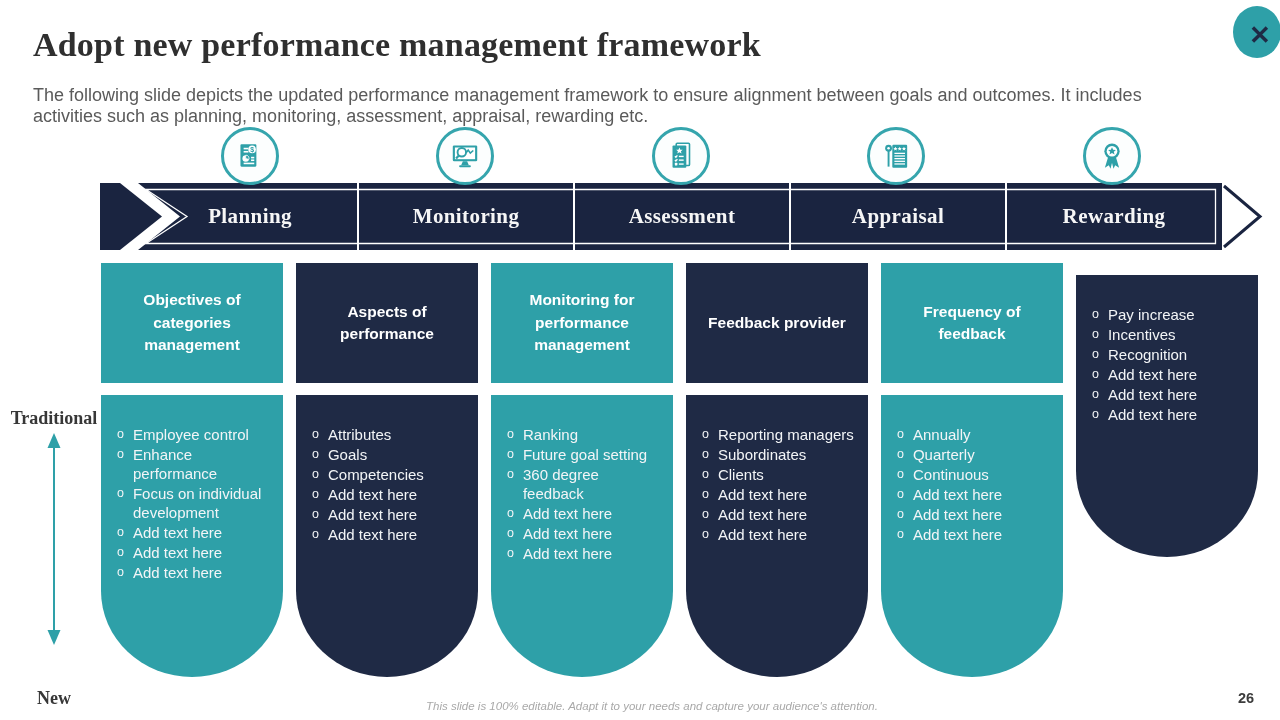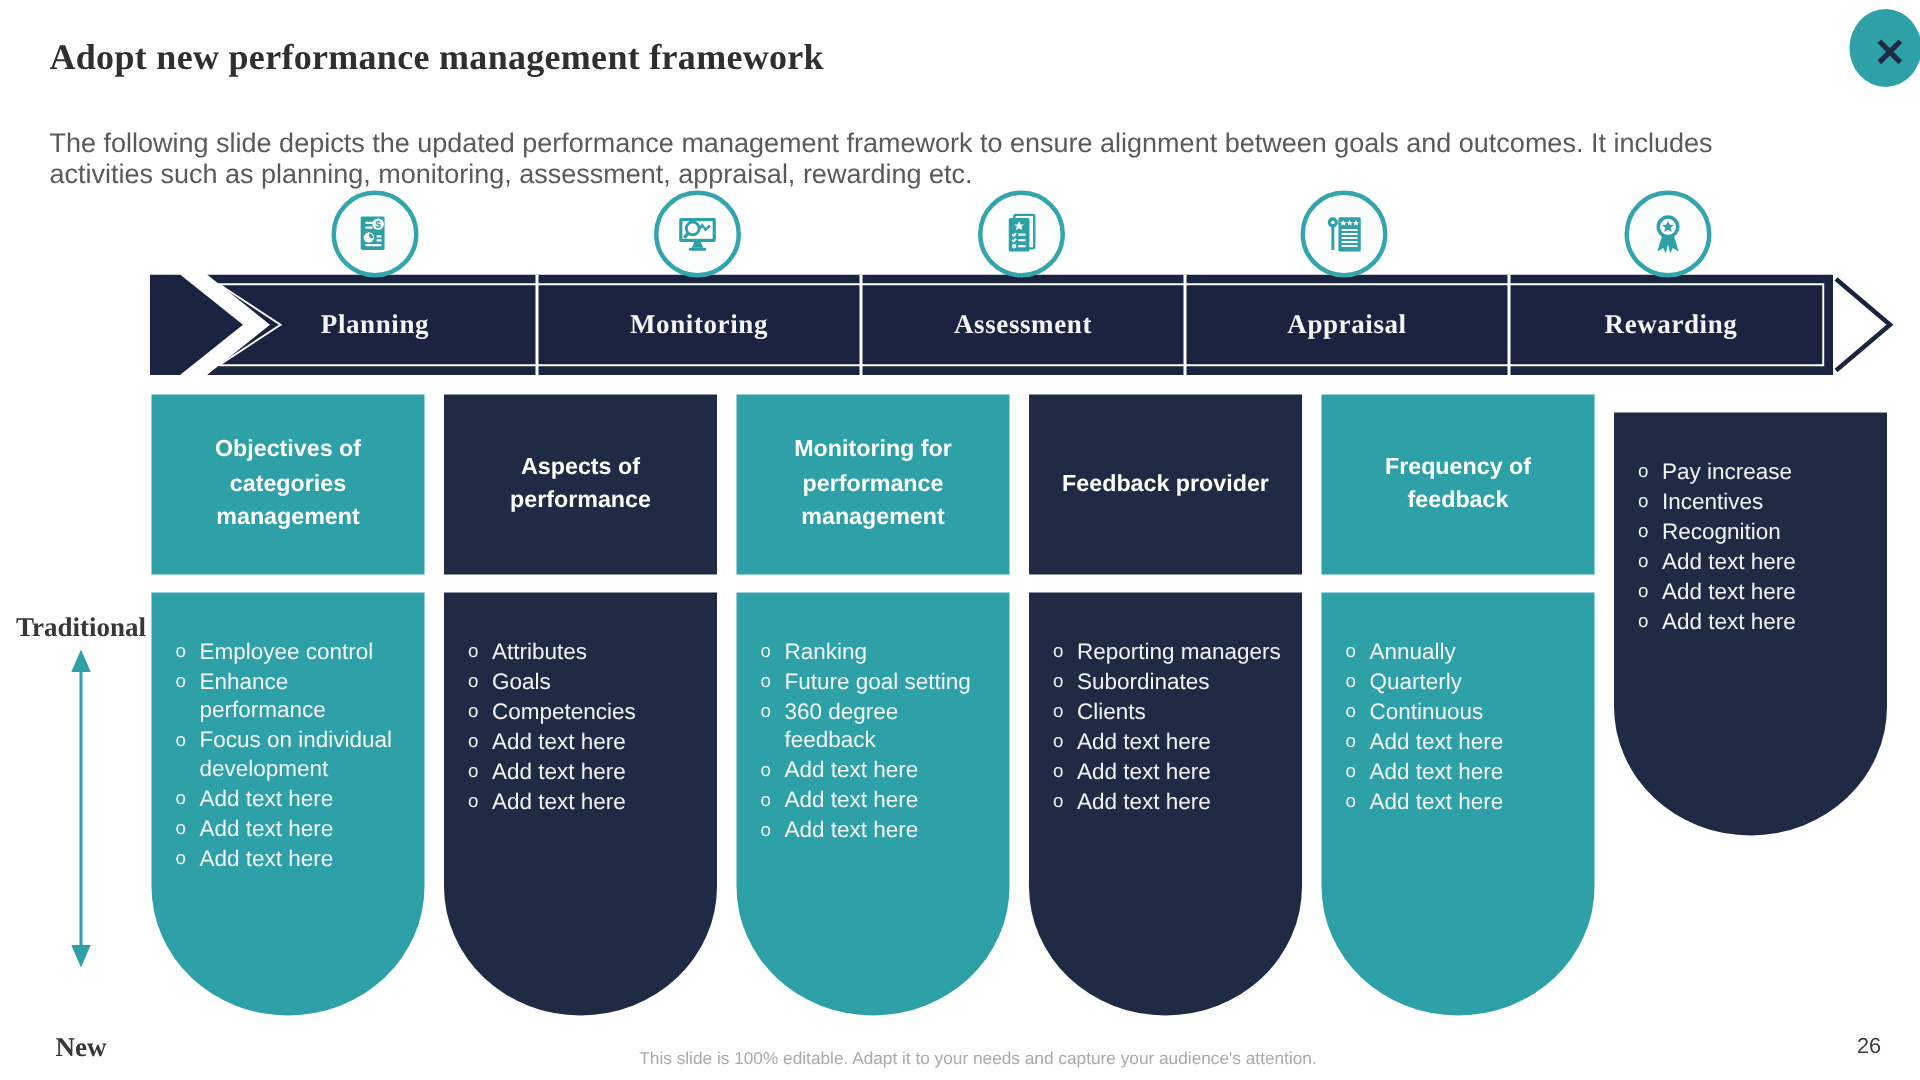--- a/index.html
+++ b/index.html
@@ -1,41 +1,41 @@
 <!DOCTYPE html>
 <html><head>
 <meta charset="utf-8">
 <style>
   html,body{margin:0;padding:0;background:#e8e8e8;}
   .slide{position:relative;width:1280px;height:720px;background:#ffffff;overflow:hidden;
          font-family:"Liberation Sans",sans-serif;}
 
   
   .title{position:absolute;left:33px;top:26px;width:900px;
-         font-family:"Liberation Serif",serif;font-weight:700;font-size:24px;
+         font-family:"Liberation Serif",serif;font-weight:700;font-size:34px;
          color:#2f2f2f;letter-spacing:.2px;}
   .subtitle{position:absolute;left:33px;top:85px;width:1180px;
             font-size:18px;color:#5a5a5a;}
   .close-btn{position:absolute;left:1233px;top:6px;width:48px;height:52px;border-radius:50%;
              background:#2ea0a8;color:#1f2a45;display:flex;align-items:flex-start;
              justify-content:flex-start;cursor:pointer;}
   .close-btn span{margin:16px 0 0 16px;font-size:26px;font-weight:700;line-height:1;}
 
   
   .stage-icon{position:absolute;top:127px;width:58px;height:58px;border-radius:50%;
               background:#fcfefe;border:3px solid #35a5ad;box-sizing:border-box;
               display:flex;align-items:center;justify-content:center;z-index:3;}
   .stage-icon svg{width:34px;height:34px;}
 
   
   .banner{position:absolute;left:100px;top:183px;width:1165px;height:67px;}
   .banner svg.shape{position:absolute;left:0;top:0;width:100%;height:100%;}
   .banner .labels{position:absolute;left:42px;top:0;width:1080px;height:67px;display:flex;}
   .banner .labels .stage{flex:1;display:flex;align-items:center;justify-content:center;
-        font-family:"Liberation Serif",serif;font-weight:700;font-size:18px;color:#f6f6f6;
+        font-family:"Liberation Serif",serif;font-weight:700;font-size:21px;color:#f6f6f6;
         letter-spacing:.4px;}
 
   
   .cols{position:absolute;left:101px;top:263px;width:1157px;display:flex;gap:13px;}
   .col{width:182px;display:flex;flex-direction:column;}
   .col .head{height:120px;display:flex;align-items:center;justify-content:center;
              text-align:center;font-weight:700;font-size:15.5px;line-height:1.45;
              color:#ffffff;padding:0 14px;box-sizing:border-box;}
   .col .body{height:282px;margin-top:12px;box-sizing:border-box;
              border-radius:0 0 91px 91px / 0 0 86px 86px;
@@ -49,22 +49,22 @@
 
   
   .axis-label{position:absolute;left:6px;width:96px;text-align:center;
               font-family:"Liberation Serif",serif;font-weight:700;font-size:18px;color:#373737;}
   .axis-top{top:408px;}
   .axis-bottom{top:688px;}
   .axis-arrow{position:absolute;left:46px;top:433px;width:16px;height:212px;}
 
   
   .footer-note{position:absolute;left:352px;top:700px;width:600px;text-align:center;
-               font-size:11.5px;color:#a9a9a9;}
-  .page-num{position:absolute;left:1238px;top:690px;font-size:14.5px;color:#3c3c3c;}
+               font-size:11.5px;color:#a9a9a9;font-style:italic;}
+  .page-num{position:absolute;left:1238px;top:690px;font-size:14.5px;color:#3c3c3c;font-weight:bold;}
 </style>
 </head>
 <body>
 
 <div class="slide">
 
   <div class="title">Adopt new performance management framework</div>
   <div class="subtitle">The following slide depicts the updated performance management framework to ensure alignment between goals and outcomes. It includes activities such as planning, monitoring, assessment, appraisal, rewarding etc.</div>
 
   <div class="close-btn">

